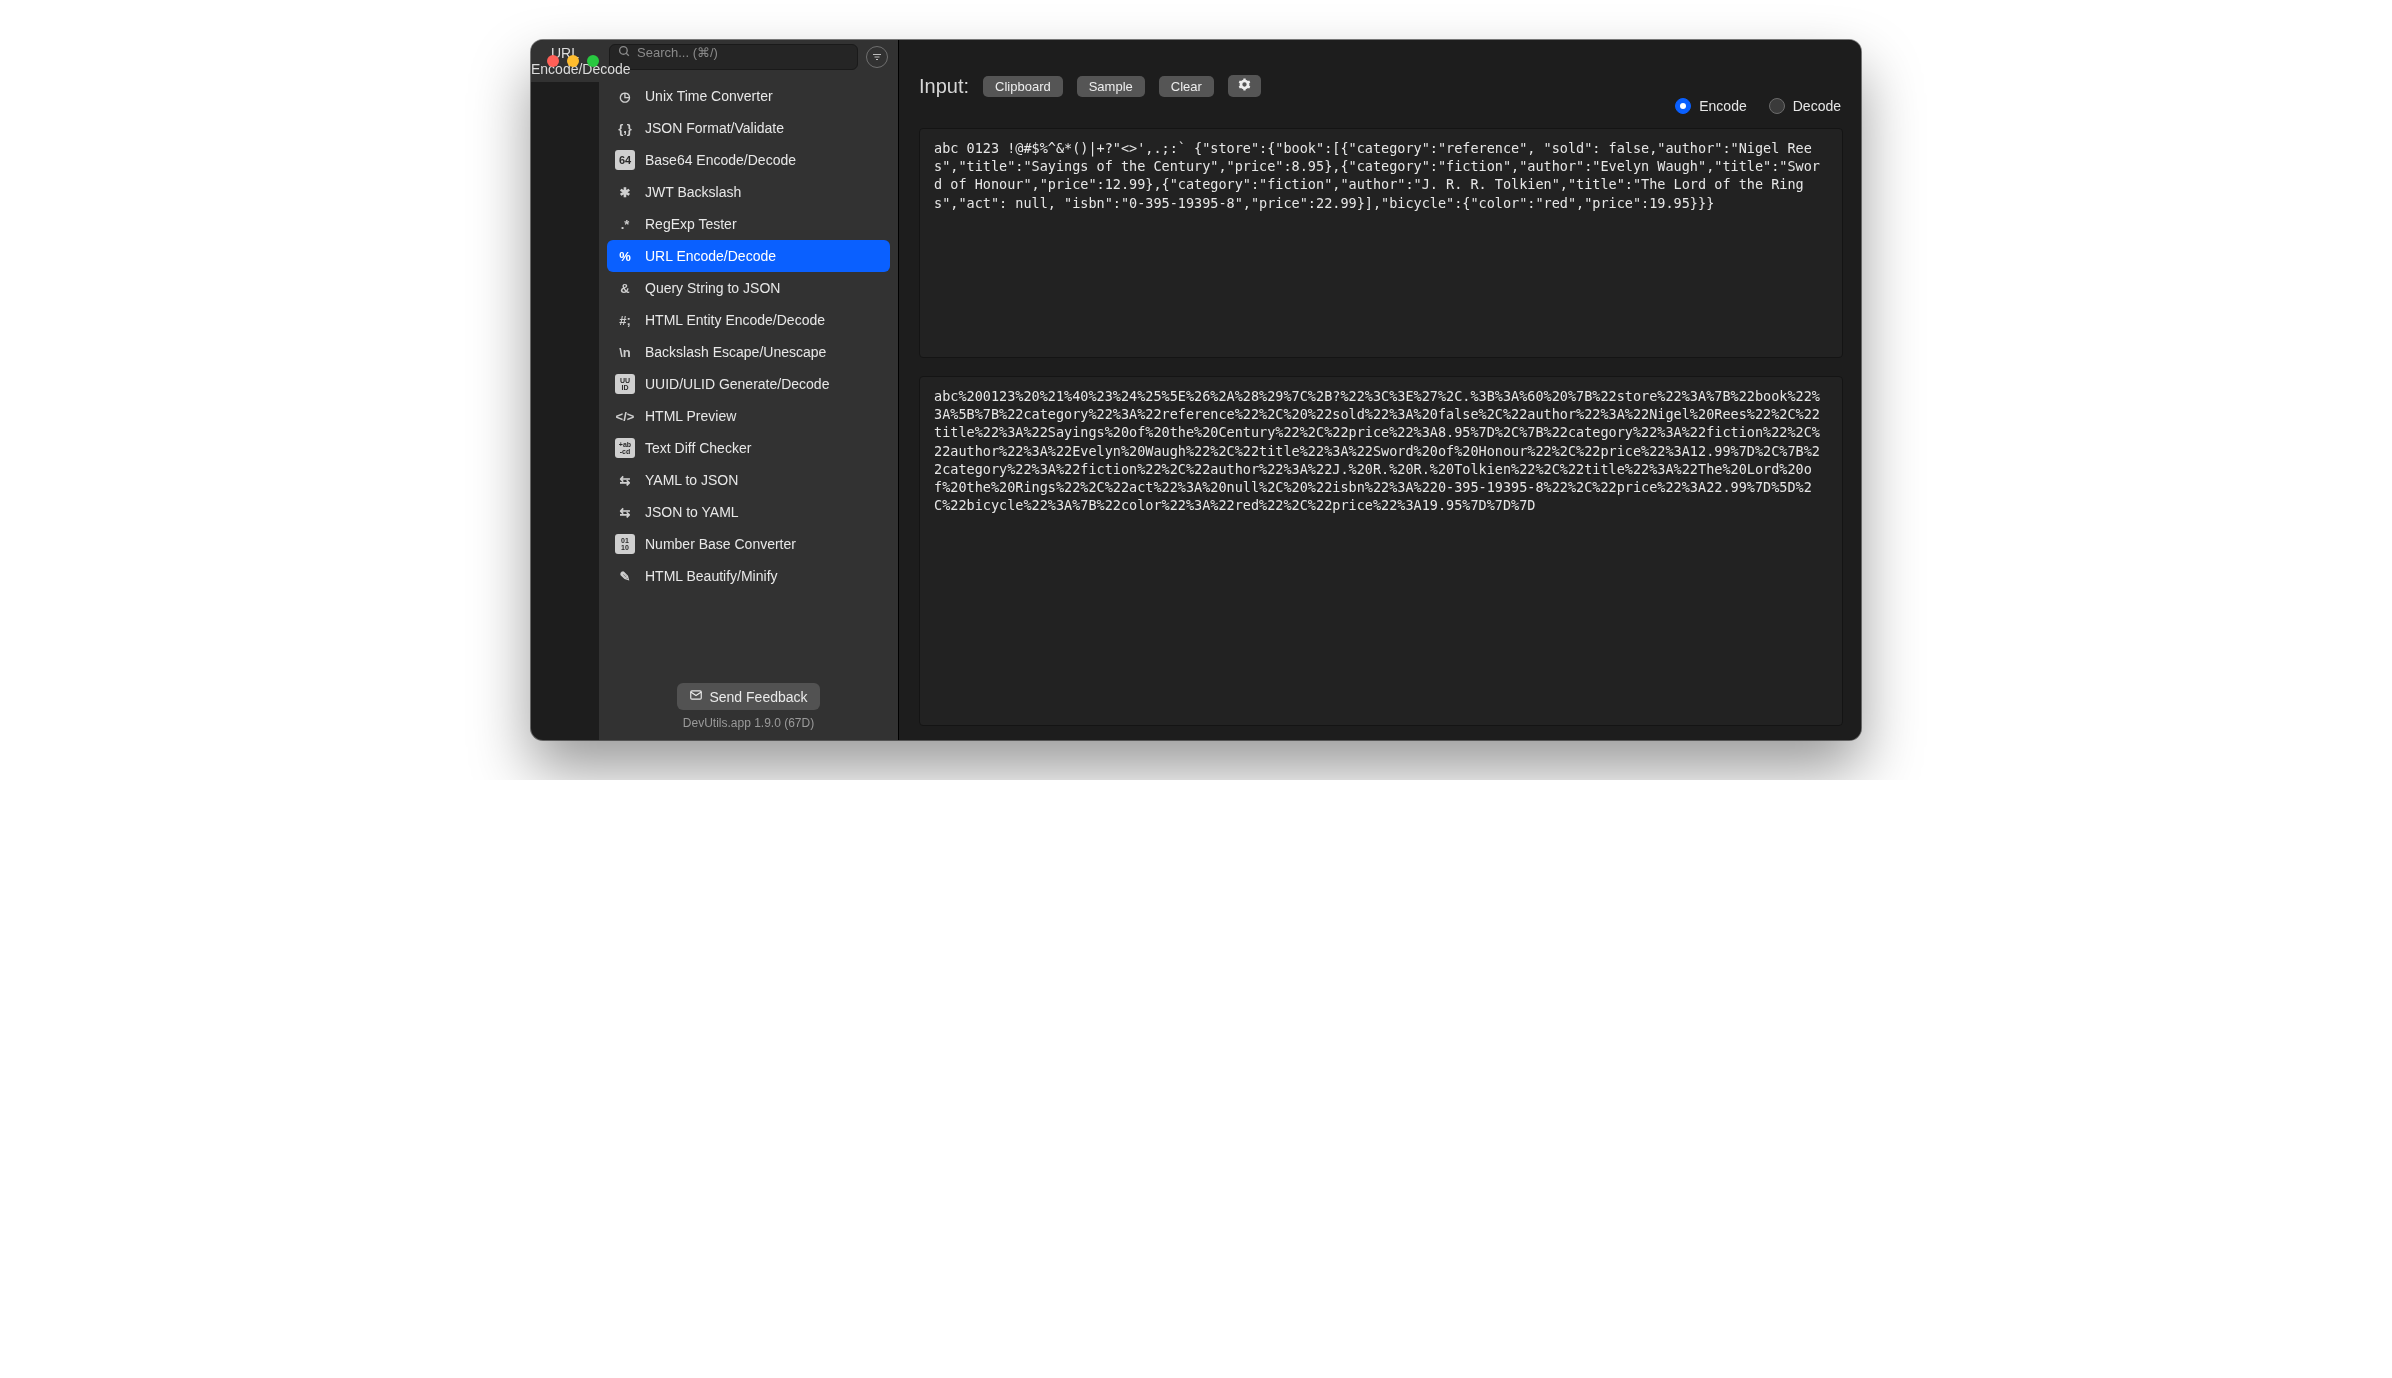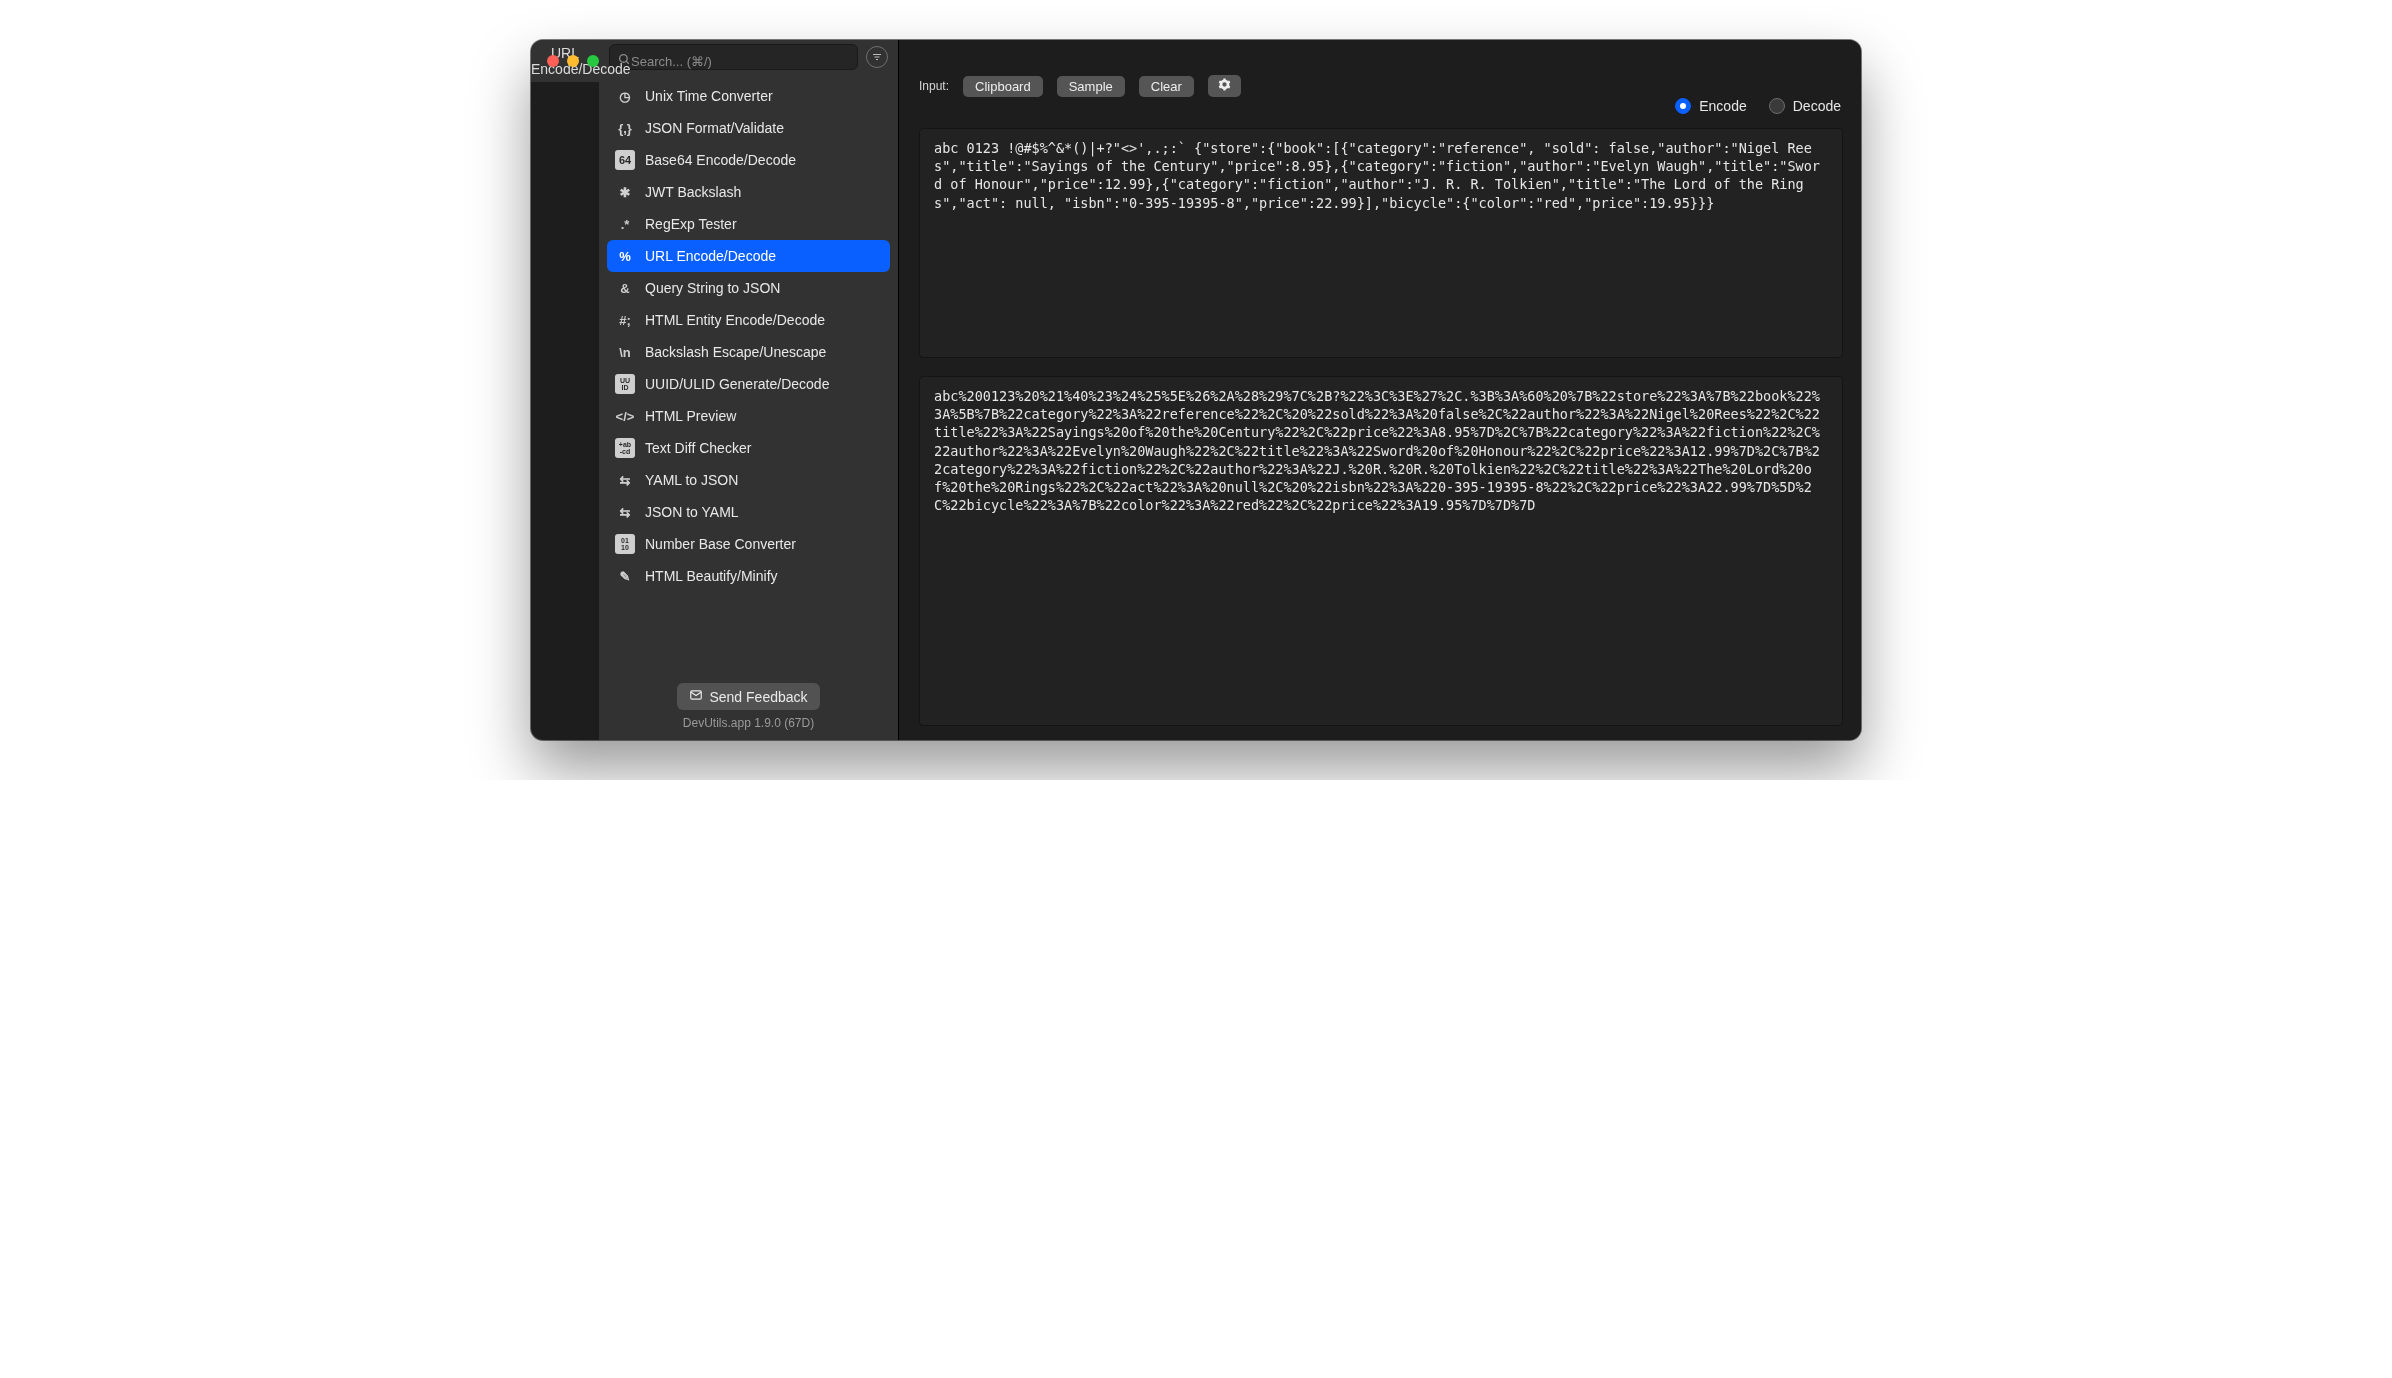--- a/index.html
+++ b/index.html
@@ -66,28 +66,29 @@
   }
   .search-row {
     display: flex;
     align-items: center;
     gap: 8px;
     padding: 4px 10px 8px 10px;
   }
   .search-box {
     flex: 1;
     display: flex;
-    align-items: flex-end;
+    align-items: flex-start;
     background: #252525;
     border: 1px solid #1a1a1a;
     border-radius: 6px;
     height: 26px;
     padding: 0 8px;
     color: #8a8a8a;
     font-size: 13px;
+    gap: 6px;
   }
   .search-box input {
     flex:1; background:transparent; border:none; outline:none;
     color:#e6e6e6; font-size:13px;
   }
   .search-box input::placeholder { color:#8a8a8a; }
   .filter-btn {
     width: 22px; height: 22px;
     border-radius: 50%;
     border: 1px solid #6f6f6f;
@@ -158,21 +159,21 @@
     background:#1d1d1d;
     min-width:0;
   }
   .toolbar-row {
     display:flex;
     align-items:center;
     padding:18px 20px 10px 20px;
     gap:14px;
   }
   .toolbar-row .label {
-    font-size:12px; color:#d6d6d6;
+    font-size:20px; color:#d6d6d6;
   }
   .chip-btn {
     background:#555555;
     border:none;
     color:#eee;
     font-size:13px;
     padding:3px 12px;
     border-radius:5px;
     cursor:pointer;
     text-align:right;

